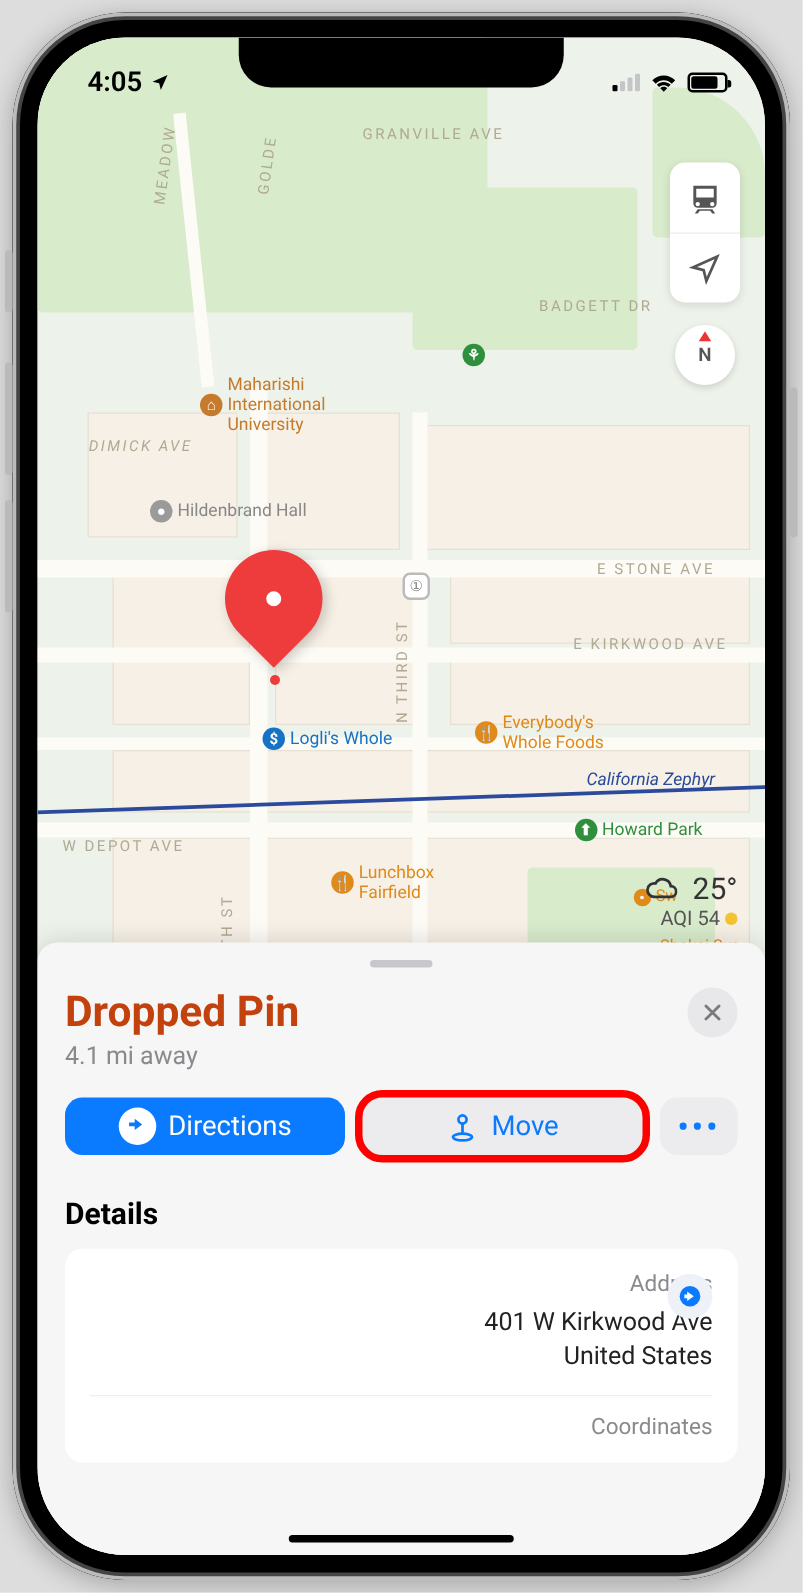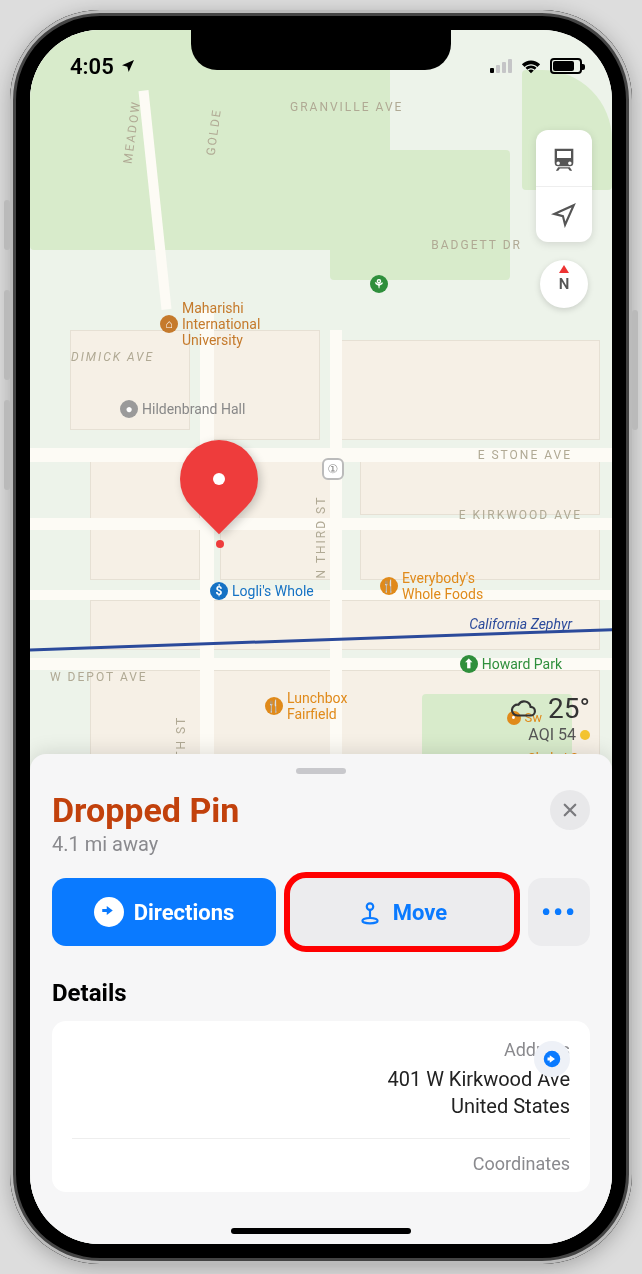--- a/index.html
+++ b/index.html
@@ -102,39 +102,39 @@
     font-size:15px;font-weight:600;color:#555;
   }
   .compass::before{content:"";position:absolute;top:5px;left:50%;transform:translateX(-50%);
     border-left:5px solid transparent;border-right:5px solid transparent;border-bottom:8px solid #e33;}
 
   
   .weather {
     position:absolute; right:22px; bottom:500px;
     text-align:right; font-size:18px; color:#333;
   }
-  .weather .row1{display:flex;align-items:center;gap:12px;font-size:28px;}
+  .weather .row1{display:flex;align-items:center;gap:12px;font-size:24px;}
   .aqi-dot{width:10px;height:10px;background:#f4c430;border-radius:50%;display:inline-block;margin-left:4px;}
 
   
   .sheet {
     position:absolute; left:0; right:0; bottom:0;
     height: 490px;
     background:#f6f6f7;
     border-top-left-radius:16px; border-top-right-radius:16px;
     box-shadow: 0 -2px 20px rgba(0,0,0,.12);
     padding: 14px 22px 0;
   }
   .grabber{width:50px;height:6px;background:#c8c8cc;border-radius:4px;margin:0 auto 16px;}
   .sheet-header{display:flex;justify-content:space-between;align-items:flex-start;}
   .title{font-size:34px;font-weight:700;color:#c2410c;}
   .sub{font-size:20px;color:#8a8a8e;margin-top:2px;}
   .close-btn{width:40px;height:40px;border-radius:50%;background:#e8e8ea;display:flex;align-items:center;justify-content:center;color:#7a7a7e;font-size:22px;font-weight:500;}
   .btn-row{display:flex;gap:14px;margin-top:22px;}
-  .btn{flex:1;height:68px;border-radius:14px;display:flex;align-items:center;justify-content:center;gap:10px;font-size:22px;font-weight:700;}
+  .btn{flex:1;height:46px;border-radius:14px;display:flex;align-items:center;justify-content:center;gap:10px;font-size:22px;font-weight:400;}
   .btn-primary{background:#0a7aff;color:#fff;}
   .btn-secondary{background:#ececee;color:#0a7aff;position:relative;}
   .btn-more{flex:0 0 62px;background:#ececee;color:#0a7aff;font-size:28px;letter-spacing:2px;}
   .highlight-ring{position:absolute;inset:-6px;border:6px solid #ff0000;border-radius:22px;pointer-events:none;}
   .icon-circle{width:30px;height:30px;border-radius:50%;background:#fff;display:flex;align-items:center;justify-content:center;color:#0a7aff;flex-shrink:0;}
   .section-title{font-size:24px;font-weight:700;margin-top:33px;margin-bottom:14px;}
   .card{background:#fff;border-radius:14px;padding:18px 20px;font-size:20px;color:#222;position:relative;text-align:right;}
   .card .label{font-size:18px;color:#8a8a8e;margin-bottom:6px;}
   .card .line{line-height:1.35;}
   .card-dir{position:absolute;top:20px;right:20px;width:36px;height:36px;border-radius:50%;background:#eef1f7;display:flex;align-items:center;justify-content:center;color:#0a7aff;}

